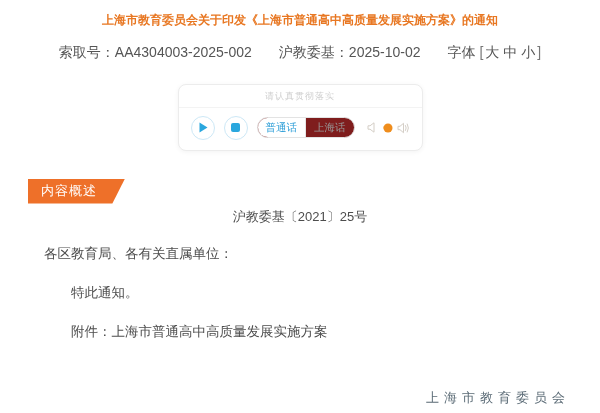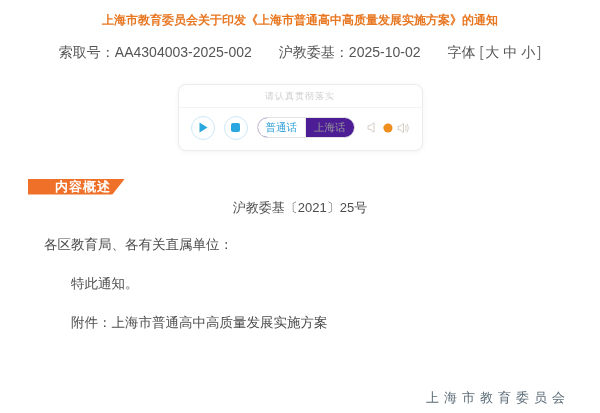--- a/index.html
+++ b/index.html
@@ -20,34 +20,34 @@
             background:#fff; box-shadow:0 1px 5px rgba(0,0,0,0.05); }
   .player-title { text-align:center; font-size:9px; color:#cfcfcf; padding:5px 0 4px;
                   border-bottom:1px solid #f3f3f3; letter-spacing:1px; }
   .player-controls { display:flex; align-items:center; padding:8px 12px 10px; gap:9px; }
   .circle-btn { width:24px; height:24px; border-radius:50%; border:1px solid #cde8f6;
                 background:#fff; display:flex; align-items:center; justify-content:center;
                 padding:0; cursor:pointer; flex:none; }
   .stop-square { width:9px; height:9px; background:#2aa7de; border-radius:2px; display:block; }
 
   .lang-toggle { display:flex; align-items:center; border:1px solid #e3e3e3; border-radius:11px;
-                 height:21px; font-size:10.5px; overflow:hidden; background:#4c1d95; flex:none; }
+                 height:21px; font-size:10.5px; overflow:hidden; background:#7f1d1d; flex:none; }
   .lang { padding:0 8px; line-height:19px; color:#999; cursor:pointer; white-space:nowrap; }
   .lang.selected { color:#2f9fd8; background:#fff; border-right:1px solid #e6e6e6; }
 
   .volume { display:flex; align-items:center; gap:7px; margin-left:3px; flex:1; }
   .slider { position:relative; flex:1; height:3px; background:#eee; border-radius:2px; cursor:pointer; }
   .slider-fill { position:absolute; left:0; top:0; height:3px; border-radius:2px;
                  background:linear-gradient(90deg,#f7d9a4,#ef9320); }
   .slider-handle { position:absolute; top:50%; width:9px; height:9px; background:#ef8d1d;
                    border-radius:50%; transform:translate(-50%,-50%); cursor:pointer; }
 
-  .banner { margin:28px 0 0 28px; width:97px; height:16px; background:#ee7029;
+  .banner { margin:28px 0 0 28px; width:97px; height:25px; background:#ee7029;
             clip-path:polygon(0 0,100% 0,87% 100%,0 100%); color:#fff; font-size:13px;
-            font-weight:bold; display:flex; align-items:center; padding-left:27px;
+            font-weight:normal; display:flex; align-items:center; padding-left:13px;
             letter-spacing:1px; }
 
   .doc-number { text-align:center; font-size:13px; color:#4d4d4d; margin-top:4px; }
 
   .body-text { margin:16px 28px 0; font-size:13.5px; color:#4d4d4d; line-height:1.72;
                text-align:justify; }
   .body-text p { margin:16px; }
   .indent { text-indent:2em; }
 
   .signature { position:absolute; right:30px; bottom:6px; font-size:13px; color:#5b6b76;

